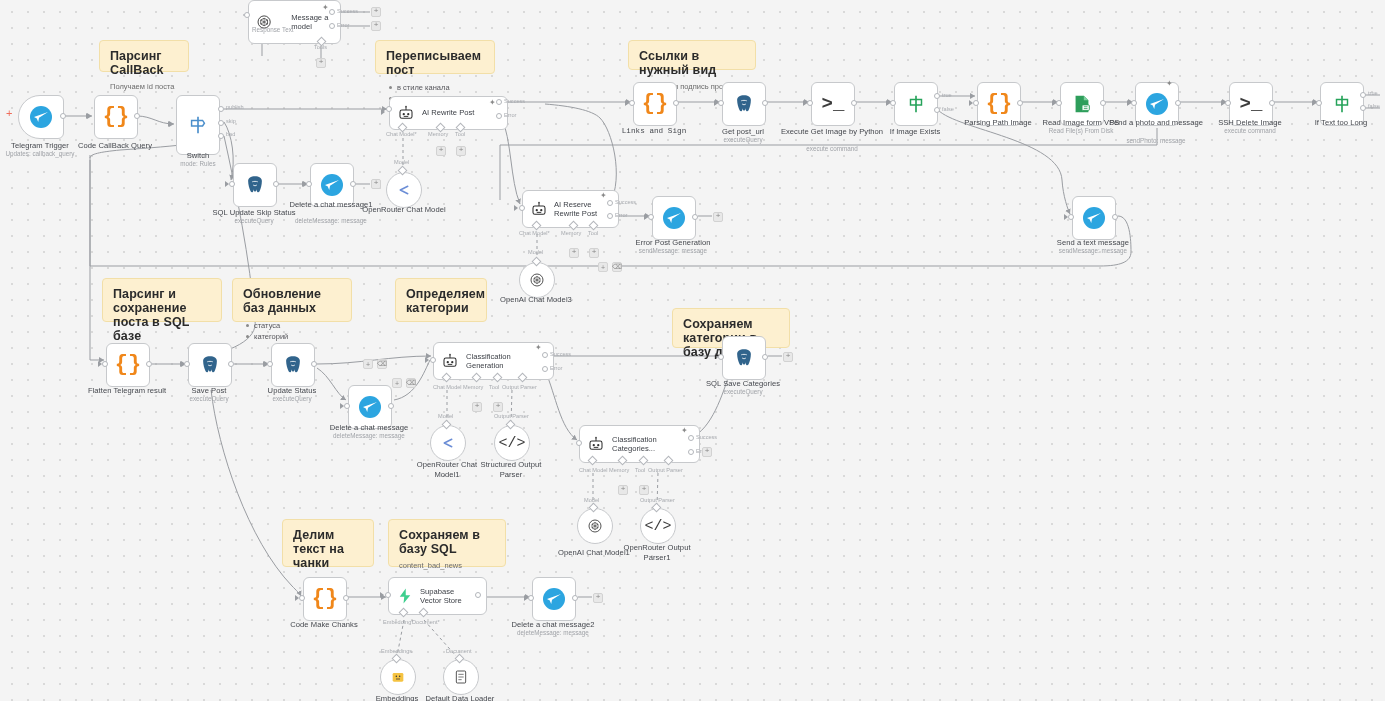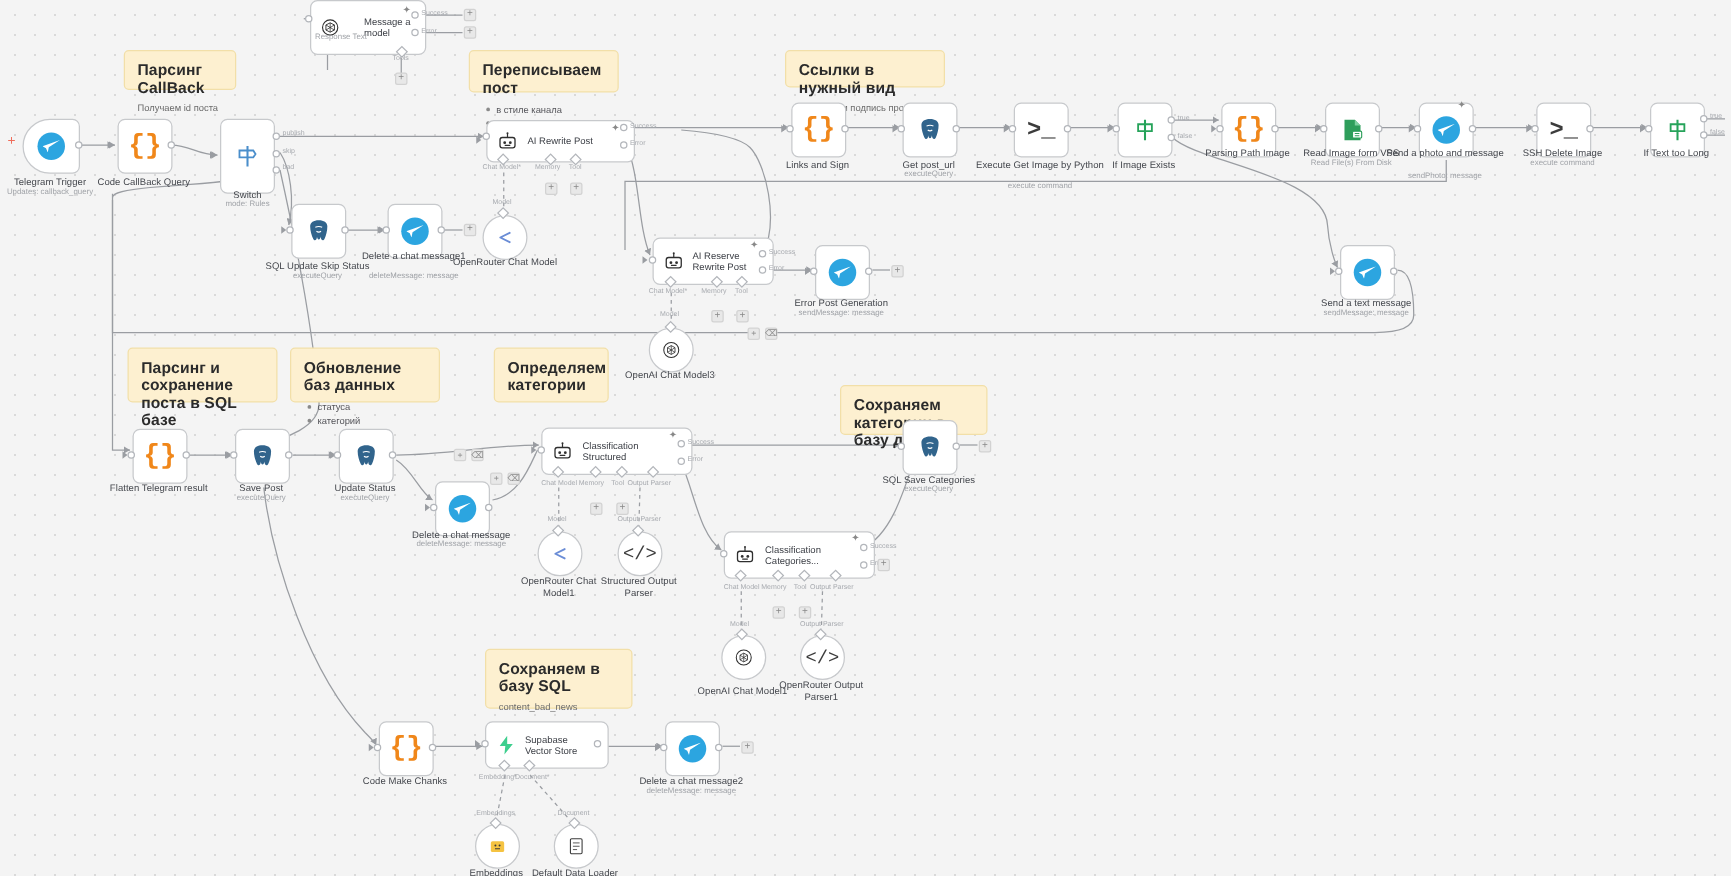--- a/index.html
+++ b/index.html
@@ -204,20 +204,23 @@
   </div>
 
   <div class="sticky" style="left:395px;top:278px;width:92px;height:44px;">
     <div class="s-title">Определяем категории</div>
   </div>
 
   <div class="sticky" style="left:672px;top:308px;width:118px;height:40px;">
     <div class="s-title">Сохраняем категории в базу данных</div>
   </div>
 
+  <div class="sticky" style="left:282px;top:519px;width:92px;height:48px;">
+    <div class="s-title">Делим текст на чанки</div>
+  </div>
 
   <div class="sticky" style="left:388px;top:519px;width:118px;height:48px;">
     <div class="s-title">Сохраняем в базу SQL</div>
     <div class="s-sub">content_bad_news</div>
   </div>
 
   <div class="nbox trigger" style="left:18px;top:95px;">
     <span class="tg-ic"></span>
   </div>
   <div class="port" style="left:60px;top:113px;"></div>
@@ -377,21 +380,21 @@
     <span class="mini-btn">+</span>
     <span class="mini-btn">⌫</span>
   </div>
 
   <div class="nbox square" style="left:633px;top:82px;">
     <span class="code-ic">{}</span>
   </div>
   <div class="arrowin" style="left:625px;top:100px;"></div>
   <div class="port" style="left:629px;top:100px;"></div>
   <div class="port" style="left:673px;top:100px;"></div>
-  <div class="nlabel" style="left:602px;top:127px;width:104px;">Links and Sign</div>
+  <div class="nlabel" style="left:602px;top:127px;width:104px;font-family:Liberation Mono, monospace;">Links and Sign</div>
 
   <div class="nbox square" style="left:722px;top:82px;">
     <svg width="22" height="22" viewBox="0 0 24 24">
       <path d="M12 2.5c-4.5 0-7.5 2-7.5 5.2 0 4 1.3 8.2 2.7 11 .6 1.2 1.7 1.6 2.4 0.8 .5-.6 .8-1.8 .9-3 .1 1.4 .6 2.6 1.5 2.6 1 0 1.5-1.2 1.6-2.6 .2 1.3 .5 2.5 1 3 .7 .8 1.8 .4 2.4-.8 1.4-2.8 2.5-7 2.5-11 0-3.2-3-5.2-7.5-5.2z" fill="#31648c"></path>
       <path d="M9 8.5c1.5-.6 4.5-.6 6 0" stroke="#fff" stroke-width="0.9" fill="none"></path>
       <path d="M10 12 c1.3 1 2.7 1 4 0" stroke="#fff" stroke-width="0.9" fill="none"></path>
     </svg>
   </div>
   <div class="arrowin" style="left:714px;top:100px;"></div>
   <div class="port" style="left:718px;top:100px;"></div>
@@ -539,21 +542,21 @@
   </div>
 
   <div class="nbox" style="left:433px;top:342px;width:112px;height:36px;padding-left:7px;gap:7px;justify-content:flex-start;">
     <svg width="18" height="18" viewBox="0 0 24 24">
       <rect x="4" y="8" width="16" height="11" rx="2.5" fill="none" stroke="#2f2f2f" stroke-width="1.4"></rect>
       <circle cx="9" cy="13.5" r="1.5" fill="#2f2f2f"></circle>
         <circle cx="15" cy="13.5" r="1.5" fill="#2f2f2f"></circle>
       <path d="M12 4 L12 8 M9 16.5 L15 16.5" stroke="#2f2f2f" stroke-width="1.3"></path>
       <circle cx="12" cy="3.5" r="1.1" fill="#2f2f2f"></circle>
     </svg>
-    <span class="inline-name" style="position:static;width:62px;">Classification Structured</span>
+    <span class="inline-name" style="position:static;width:62px;">Classification Generation</span>
   </div>
   <div class="pinicon" style="left:535px;top:344px;">✦</div>
   <div class="arrowin" style="left:425px;top:357px;"></div>
   <div class="port" style="left:430px;top:357px;"></div>
   <div class="port" style="left:542px;top:352px;"></div>
   <div class="port" style="left:542px;top:366px;"></div>
   <div class="outlbl" style="left:550px;top:351px;">Success</div>
   <div class="outlbl" style="left:550px;top:365px;">Error</div>
   <div class="diamond" style="left:443px;top:374px;"></div>
   <div class="diamond" style="left:473px;top:374px;"></div>

